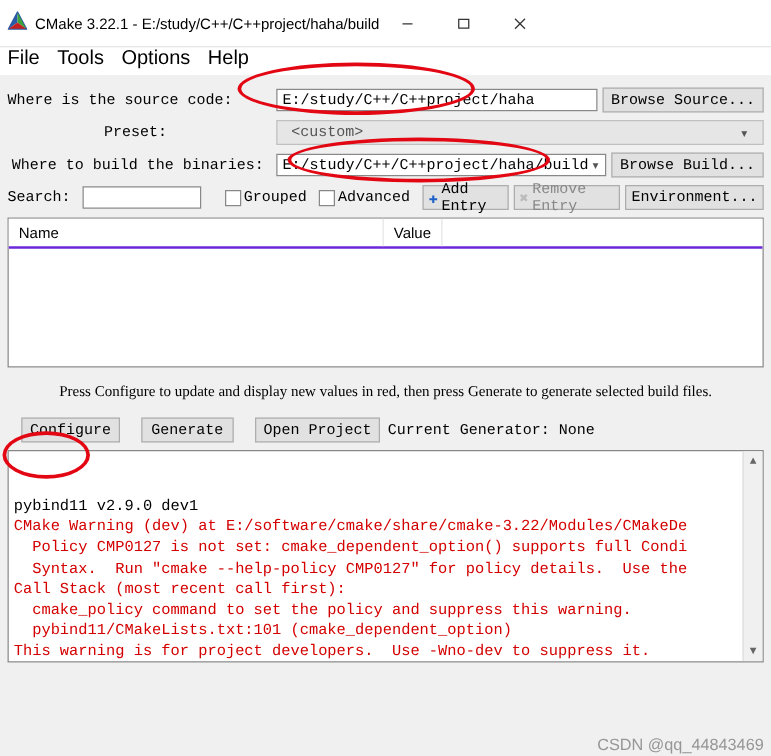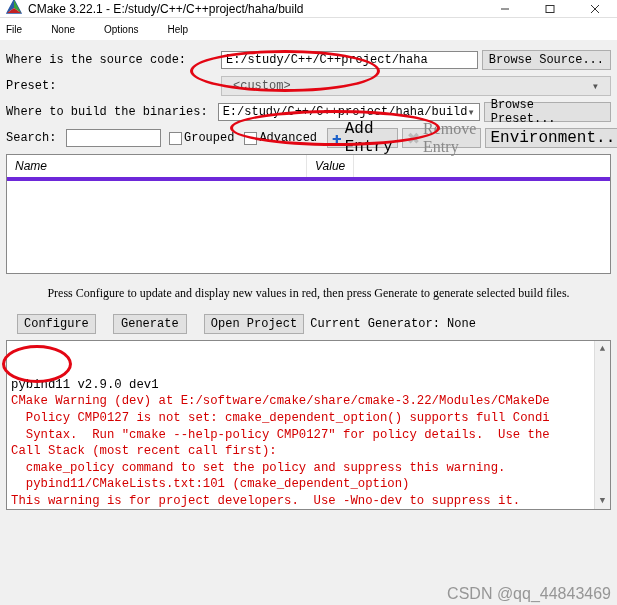--- a/index.html
+++ b/index.html
@@ -7,97 +7,96 @@
   margin: 0;
   font-family: "Segoe UI", Tahoma, sans-serif;
   font-size: 12px;
   background: #f0f0f0;
   width: 617px;
   height: 605px;
   overflow: hidden;
   position: relative;
 }
 .titlebar {
-  height: 18px;
+  height: 38px;
   background: #fff;
   display: flex;
   align-items: center;
-  justify-content: space-between;
   border-bottom: 1px solid #e0e0e0;
 }
 .titlebar-left { display: flex; align-items: center; padding-left: 6px; gap: 6px; }
 .titlebar-title { font-size: 12px; }
 .titlebar-controls { display: flex; }
 .titlebar-btn { width: 45px; height: 30px; display: flex; align-items: center; justify-content: center; }
 .titlebar-btn svg { width: 10px; height: 10px; }
 .menubar {
   height: 22px;
   background: #fff;
   display: flex;
-  align-items: center;
+  align-items: flex-start;
   padding: 0 6px;
-  gap: 29px;
-  font-size: 10px;
+  gap: 14px;
+  font-size: 16px;
 }
 .menubar span { cursor: default; }
 .body-area { background: #f0f0f0; padding: 4px 6px 4px 6px; font-family: "Courier New", monospace; font-size: 12px; }
 .row { display: flex; align-items: center; margin: 6px 0; gap: 4px; }
 .label-col { white-space: nowrap; margin-right: 6px; }
 .txt { flex: 1; height: 18px; border: 1px solid #888; background: #fff; padding: 1px 4px; font-family: "Courier New", monospace; font-size: 12px; }
 .sel { height: 20px; border: 1px solid #c0c0c0; background: #e6e6e6; padding: 1px 11px; font-family: "Courier New", monospace; font-size: 12px; color: #555; }
 .btn {
   height: 20px;
   border: 1px solid #adadad;
   background: #e1e1e1;
   padding: 1px 6px;
   font-family: "Courier New", monospace;
   font-size: 12px;
   cursor: default;
   display: inline-flex;
   align-items: center;
   justify-content: center;
 }
-.btn-small { font-size: 16px; padding: 1px 4px; justify-content: center; }
+.btn-small { font-size: 12px; padding: 1px 4px; justify-content: center; }
 .chk-row { display: inline-flex; align-items: center; gap: 2px; margin-right: 6px; }
 .chk { width: 13px; height: 13px; border: 1px solid #888; background: #fff; }
 .table-wrap { border: 1px solid #888; background: #fff; height: 120px; margin: 4px 0; }
-.thead { display: flex; background: #fff; border-bottom: 4px solid #6d28d9; font-style: italic; }
+.thead { display: flex; background: #fff; border-bottom: 2px solid #6d28d9; }
 .th { padding: 4px 8px; font-family: "Segoe UI", Tahoma, sans-serif; border-right: 1px solid #e5e5e5; }
 .th1 { width: 300px; }
 .hint { text-align: center; font-family: Liberation Serif, serif; font-size: 12px; padding: 8px 6px 12px 6px; line-height: 1.3; }
 .btn-row { display: flex; align-items: center; gap: 6px; margin: 0 0 6px 0; }
 .btn-row .btn { min-width: 74px; margin-left: 11px; }
 .gen-label { font-family: "Courier New", monospace; font-size: 12px; }
 .log {
   border: 1px solid #888;
   background: #fff;
   height: 170px;
   padding: 3px 4px;
   font-family: "Courier New", monospace;
   font-size: 12.3px;
   line-height: 1.35;
   white-space: pre;
   overflow: hidden;
   position: relative;
 }
 .log .red { color: #d40000; }
 .log-scroll { display: flex; flex-direction: column; justify-content: center; }
-.disabled-btn { color: #888; font-family: Liberation Serif, serif; }
+.disabled-btn { color: #888; }
 .icon-plus::before { content: "✚"; color: #1e62c9; margin-right: 3px; }
 .icon-x::before { content: "✖"; color: #bbb; margin-right: 3px; }
-.preset-label { width: 205px; display: inline-block; }
+.preset-label { width: 205px; display: inline-block; text-align: center; }
 .src-label { width: 205px; display: inline-block; }
 .bin-label { width: 205px; display: inline-block; text-align: right; }
 .search-label { width: 50px; }
 .search-input { width: 95px; flex: 0 0 95px; }
 .annot { position: absolute; border: 3px solid #e30613; border-radius: 50%; pointer-events: none; }
 .annot1 { left: 190px; top: 50px; width: 190px; height: 42px; }
 .annot2 { left: 230px; top: 110px; width: 210px; height: 36px; }
 .annot3 { left: 2px; top: 345px; width: 70px; height: 38px; }
-.watermark { position: absolute; right: 6px; bottom: 2px; font-family: Arial; font-size: 16px; color: rgba(128,128,128,0.8); }
+.watermark { position: absolute; right: 6px; bottom: 2px; font-family: Arial; font-size: 13px; color: rgba(128,128,128,0.8); }
 .log-sb { position: absolute; right: 0; top: 0; width: 16px; height: 100%; background: #f0f0f0; display: flex; flex-direction: column; justify-content: space-between; border-left: 1px solid #ddd;}
 .log-sb-btn { height: 16px; display:flex; align-items:center; justify-content:center; font-size:9px; color:#666;}
 .cmake-ico-svg { width:16px; height:16px; }
 </style>
 </head>
 <body>
 
 <div class="titlebar">
   <div class="titlebar-left">
     <span>
@@ -125,21 +124,21 @@
         <svg viewBox="0 0 10 10">
           <line x1="1" y1="1" x2="9" y2="9" stroke="#333" stroke-width="1"></line>
           <line x1="9" y1="1" x2="1" y2="9" stroke="#333" stroke-width="1"></line>
         </svg>
       </div>
   </div>
 </div>
 
 <div class="menubar">
   <span>File</span>
-  <span>None</span>
+  <span>Tools</span>
   <span>Options</span>
   <span>Help</span>
 </div>
 
 <div class="body-area">
 
   <div class="row">
     <span class="label-col src-label">Where is the source code:</span>
     <input class="txt" value="E:/study/C++/C++project/haha" style="">
     <span class="btn">Browse Source...</span>
@@ -152,21 +151,21 @@
       <span>▾</span>
     </div>
   </div>
 
   <div class="row">
     <span class="label-col bin-label">Where to build the binaries:</span>
     <div style="flex:1;display:flex;align-items:center;border:1px solid #888;background:#fff;height:18px;padding:0 4px;justify-content:center;">
       <span style="flex:1;">E:/study/C++/C++project/haha/build</span>
       <span style="color:#555;">▾</span>
     </div>
-    <span class="btn">Browse Preset...</span>
+    <span class="btn">Browse Build...</span>
   </div>
 
   <div class="row">
     <span class="label-col search-label">Search:</span>
     <input class="txt search-input" value="" style="">
     <span style="width:14px;"></span>
     <span class="chk-row">
         <span class="chk"></span>
         <span>Grouped</span>
       </span>

